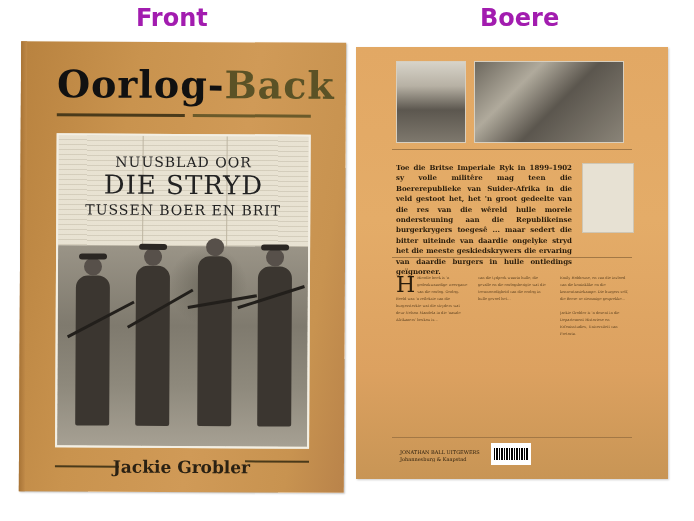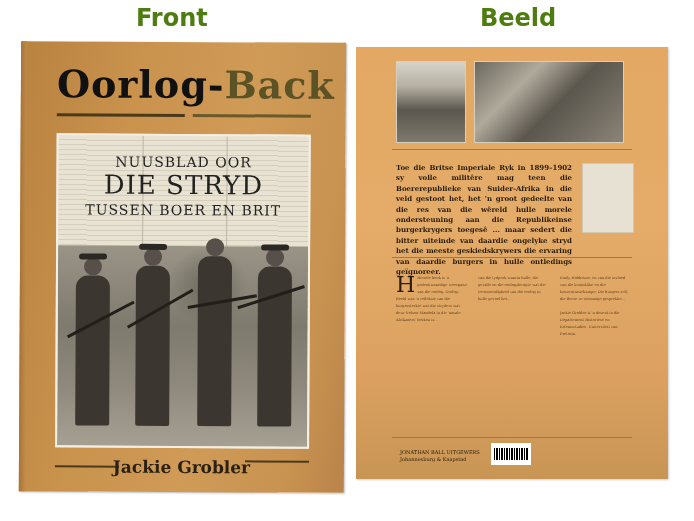--- a/index.html
+++ b/index.html
@@ -1,17 +1,17 @@
 <!DOCTYPE html>
 <html><head>
 <meta charset="utf-8">
 <style>
   html,body{margin:0;padding:0;background:#ffffff;}
   body{width:694px;height:521px;position:relative;overflow:hidden;font-family:"DejaVu Serif",serif;}
-  .label{position:absolute;top:4px;font-family:"DejaVu Sans",sans-serif;font-weight:bold;font-size:24px;color:#4d7c0f;}
+  .label{position:absolute;top:4px;font-family:"DejaVu Sans",sans-serif;font-weight:bold;font-size:24px;color:#a21caf;}
   .front{position:absolute;left:18px;top:42px;width:240px;height:450px;background:linear-gradient(100deg,#b8823f 0%,#c9934e 30%,#d09a57 60%,#c89350 85%,#b9834a 100%);transform:rotate(0.3deg);box-shadow:1px 1px 2px rgba(0,0,0,0.25);width:243px;}
   .front{left:20px;width:325px;}
   .spine-edge{position:absolute;left:0;top:0;bottom:0;width:6px;background:linear-gradient(90deg,#a87436,#c08a48);}
   .title{position:absolute;left:36px;top:20px;font-family:"DejaVu Serif",serif;font-weight:bold;font-size:38px;letter-spacing:1px;}
   .title .t1{color:#111;}
   .title .t2{color:#5b5226;}
   .rule{position:absolute;height:3px;background:#4a3a1a;}
   .photo-front{position:absolute;left:36px;top:92px;width:250px;height:310px;background:#e9e3d3;border:2px solid #f3efe4;overflow:hidden;}
   .newsprint{position:absolute;inset:0;background:repeating-linear-gradient(180deg,#e8e2d2 0px,#e8e2d2 4px,#cfc8b6 4px,#cfc8b6 5px);opacity:.8;}
   .colgap{position:absolute;top:0;bottom:0;width:1px;background:#bdb5a1;}
@@ -37,21 +37,21 @@
   .col{position:absolute;top:0;width:72px;height:150px;font-size:3.6px;line-height:7px;color:#5a3f1e;overflow:hidden;}
   .dropcap{float:left;font-size:22px;line-height:20px;margin-right:2px;color:#2a1d0c;}
   .barcode{position:absolute;left:135px;top:396px;width:40px;height:22px;background:#fff;}
   .bars{position:absolute;left:3px;top:5px;width:34px;height:12px;background:repeating-linear-gradient(90deg,#000 0 1px,#fff 1px 2px,#000 2px 4px,#fff 4px 5px);}
   .publisher{position:absolute;left:44px;top:402px;font-size:5px;color:#2a1d0c;line-height:7px;}
 </style>
 </head>
 <body>
 
 <div class="label" style="left:136px">Front</div>
-<div class="label" style="left:480px">Beeld</div>
+<div class="label" style="left:480px">Boere</div>
 
 <div class="front">
   <div class="spine-edge"></div>
   <div class="title">
     <span class="t1">Oorlog-</span><span class="t2">Back</span>
   </div>
   <div class="rule" style="left:36px;top:72px;width:128px;"></div>
   <div class="rule" style="left:172px;top:72px;width:118px;background:#6a5a2a;"></div>
 
   <div class="photo-front">

